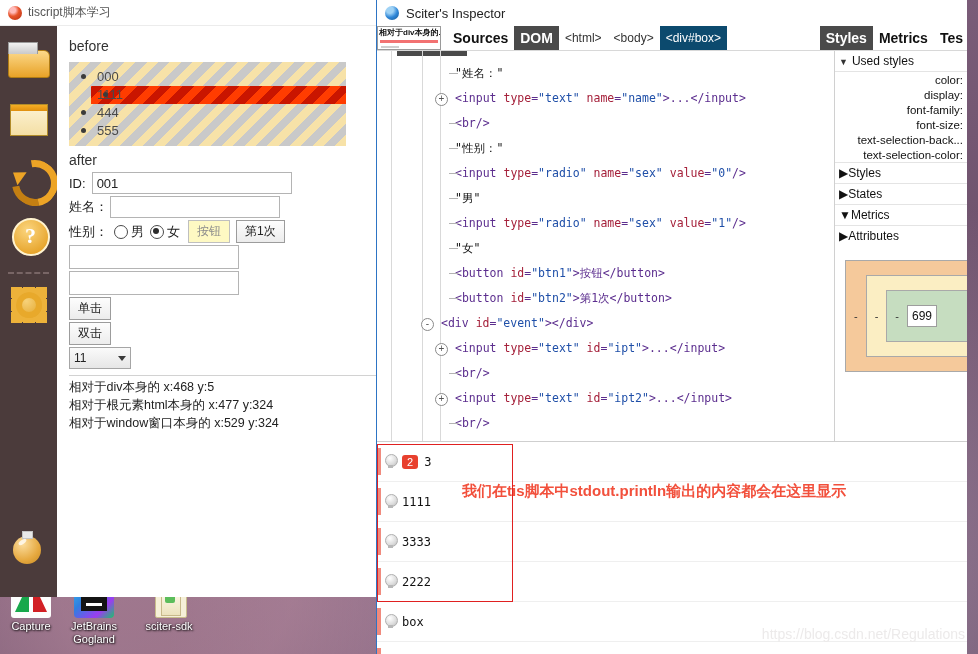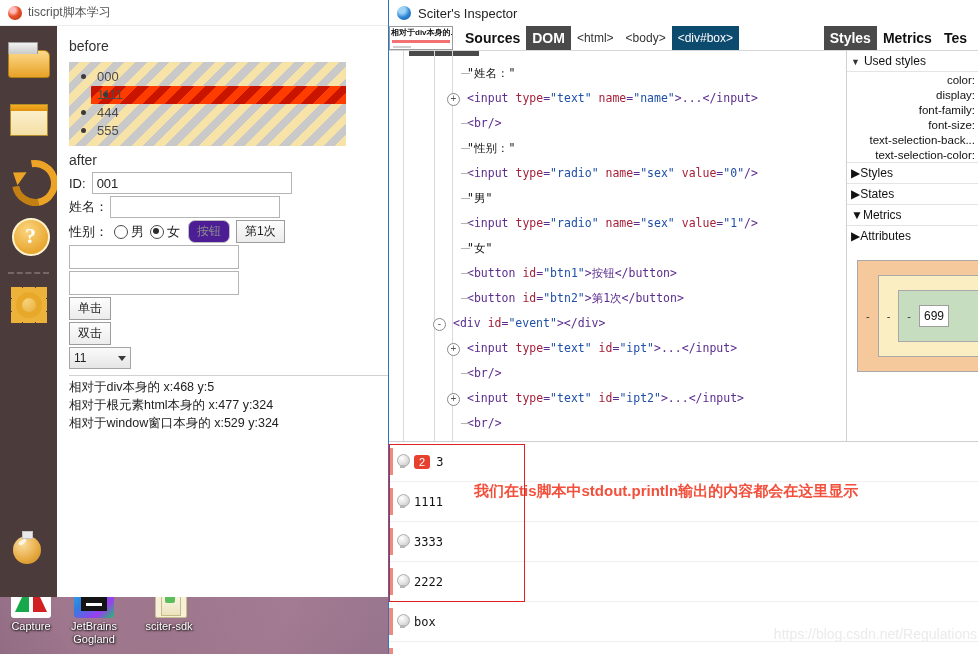--- a/index.html
+++ b/index.html
@@ -159,41 +159,41 @@
   .row{display:flex;align-items:center;margin:2px 0;}
   .row .lbl{margin-right:2px;}
   input.txt{
     border:1px solid #b4b4b4;height:18px;font-size:13px;padding:1px 4px;outline:none;
     font-family:"Liberation Sans",sans-serif;color:#222;background:#fff;
   }
   .btn{
     border:1px solid #9c9c9c;background:linear-gradient(180deg,#fdfdfd,#ececec);
     font-size:12px;padding:2px 8px;color:#222;font-family:"Liberation Sans",sans-serif;cursor:pointer;
   }
-  .btn.dis{background:#4c1d95;color:#8c8c8c;border-color:#bfbfbf;border-radius:7px;}
+  .btn.dis{background:#fef9c3;color:#8c8c8c;border-color:#bfbfbf;}
   .radio{
     width:12px;height:12px;border-radius:50%;border:1px solid #4a4a4a;display:inline-block;
     margin:0 3px 0 4px;background:#fff;position:relative;vertical-align:-2px;
   }
   .radio.on:after{
     content:"";position:absolute;left:2px;top:2px;width:6px;height:6px;border-radius:50%;background:#2b2b2b;
   }
   .sel{
     border:1px solid #a5a5a5;background:linear-gradient(180deg,#fafafa,#e6e6e6);
     font-size:12px;width:52px;height:20px;display:flex;align-items:center;
     justify-content:space-between;padding:0 4px;color:#222;
   }
   .sel .cv{width:0;height:0;border-left:4px solid transparent;border-right:4px solid transparent;border-top:5px solid #3a3a3a;}
   #log-area{
     margin-top:6px;width:330px;height:150px;border-top:1px solid #d2d2d2;
     font-size:12.5px;color:#222;line-height:18px;padding-top:2px;
   }
   
   #inspector{
-    position:absolute;left:388px;top:0;width:590px;height:654px;background:#fff;
+    position:absolute;left:376px;top:0;width:590px;height:654px;background:#fff;
     border-left:1px solid #2d74c4;
   }
   #insp-title{
     height:26px;display:flex;align-items:center;padding-left:8px;font-size:13px;color:#222;
     background:#fff;
   }
   #insp-title .logo{
     width:14px;height:14px;border-radius:50%;margin-right:7px;
     background:radial-gradient(circle at 35% 28%,#9fd2f5 0 25%,#2f87d8 55%,#15548f 100%);
   }
@@ -411,21 +411,21 @@
 
     </div>
     <div class="tab">Sources</div>
     <div class="tab on">DOM</div>
     <div class="crumb">&lt;html&gt;</div>
     <div class="crumb">&lt;body&gt;</div>
     <div class="crumb on">&lt;div#box&gt;</div>
     <div style="flex:1"></div>
     <div class="tab on">Styles</div>
     <div class="tab">Metrics</div>
-    <div class="tab" style="padding-right:12px">Tes</div>
+    <div class="tab" style="padding-right:4px">Tes</div>
   </div>
 
   <div id="insp-main">
     <div id="dom-pane">
       <div id="dom-scroll"></div>
       <div class="guide" style="left:14px"></div>
       <div class="guide" style="left:45px"></div>
       <div class="guide" style="left:63px"></div>
       <div id="dom-tree">
           <div class="dl d2"><span class="dash"></span><span class="txtnode">"姓名："</span></div>

